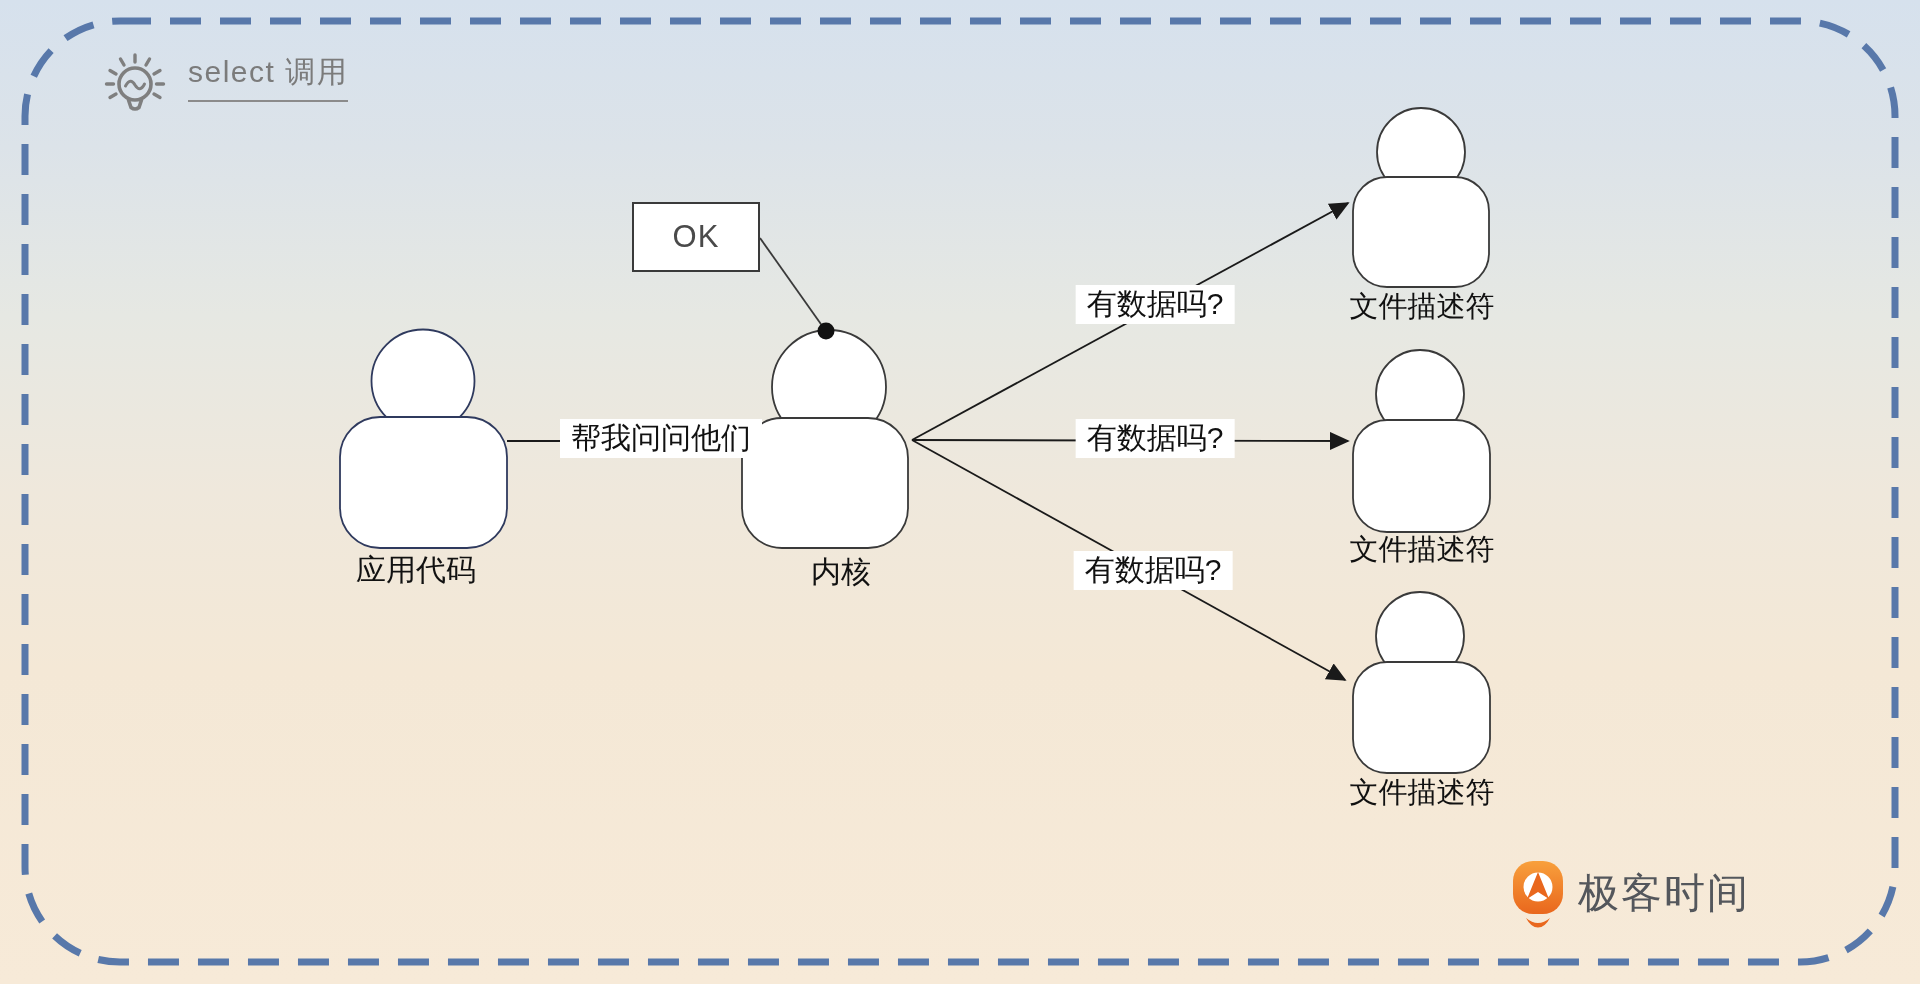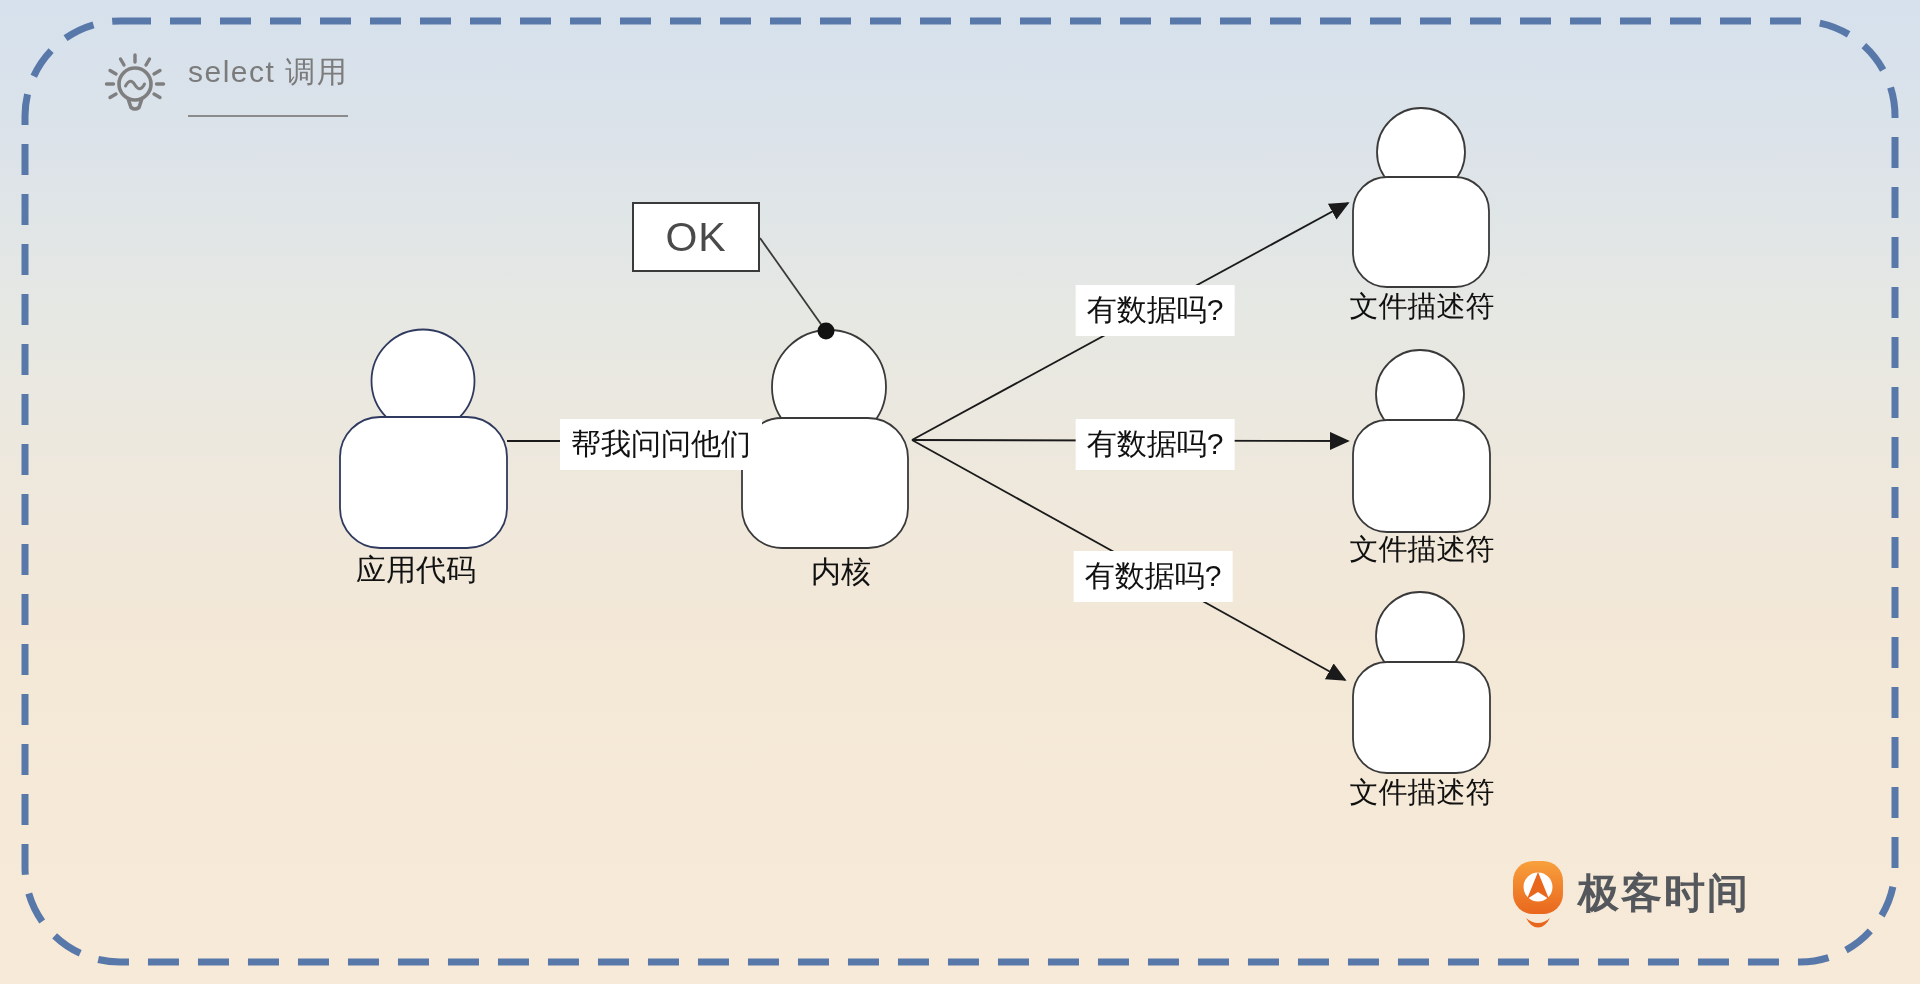--- a/index.html
+++ b/index.html
@@ -16,48 +16,48 @@
   .label{
     position:absolute;
     color:#111;
     font-size:30px;
     line-height:1.15;
     white-space:nowrap;
   }
   .centered{transform:translateX(-50%);}
   .boxed{
     background:#fff;
-    padding:8px 11px;
+    padding:2px 11px;
   }
   .page-title{
     position:absolute;
     left:188px;top:52px;
     font-size:30px;
     letter-spacing:1.5px;
     color:#7b7b7b;
-    padding-bottom:22px;
+    padding-bottom:7px;
     border-bottom:2px solid #8b8b8b;
     white-space:nowrap;
   }
   .ok-box{
     position:absolute;
     left:632px;top:202px;
     width:128px;height:70px;
     background:#fff;
     border:2px solid #3a3a3a;
     display:flex;align-items:center;justify-content:center;
-    font-size:41px;color:#4a4a4a;
+    font-size:31px;color:#4a4a4a;
     letter-spacing:1px;
     box-sizing:border-box;
   }
   .logo-text{
     position:absolute;
     left:1578px;top:866px;
     font-size:41px;
-    font-weight:700;
+    font-weight:400;
     color:#54575c;
     letter-spacing:2px;
     white-space:nowrap;
   }
 </style>
 </head>
 <body>
 
 <div class="stage">
 

